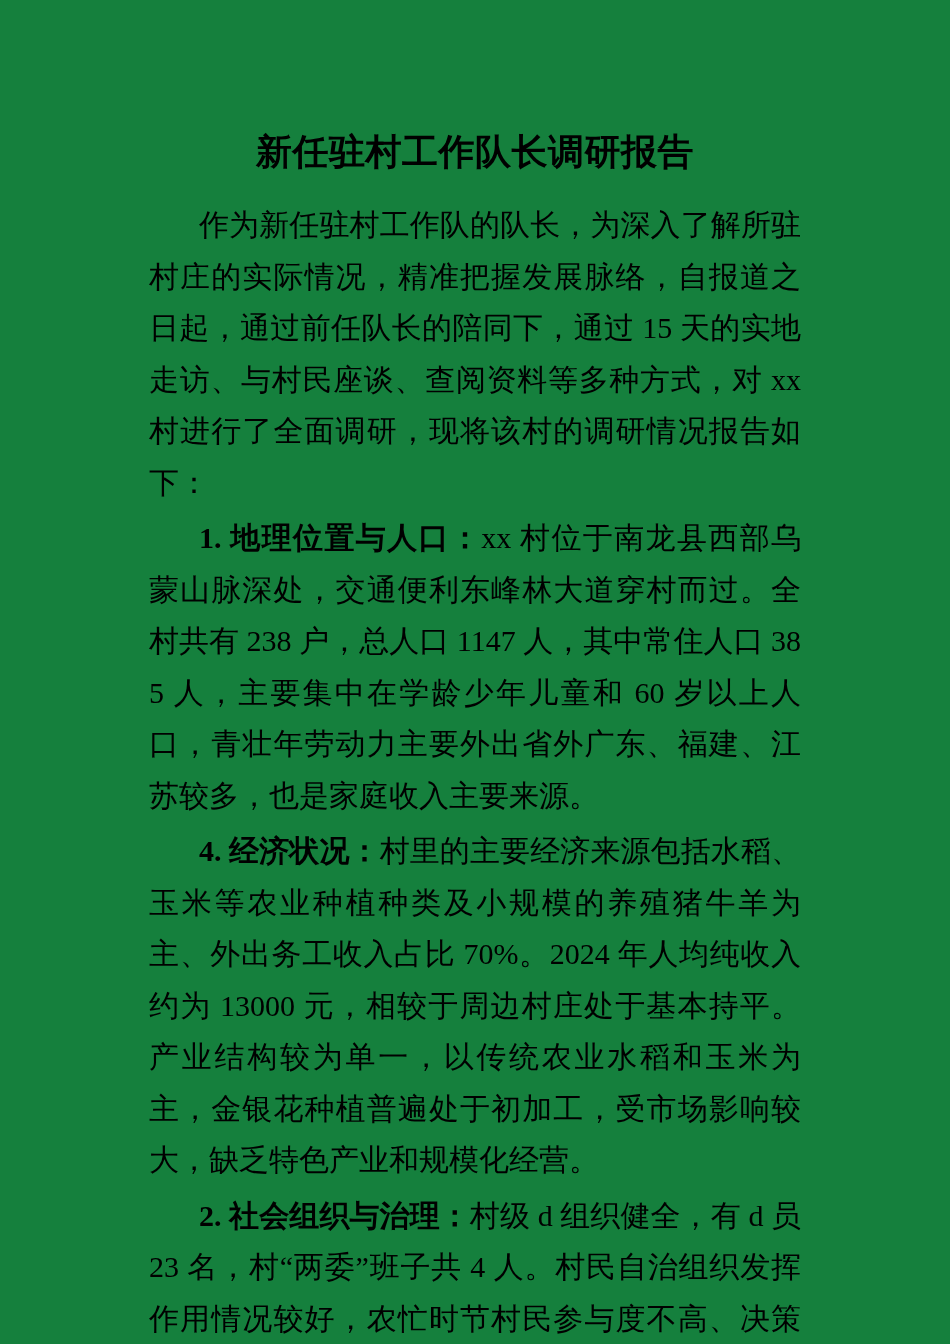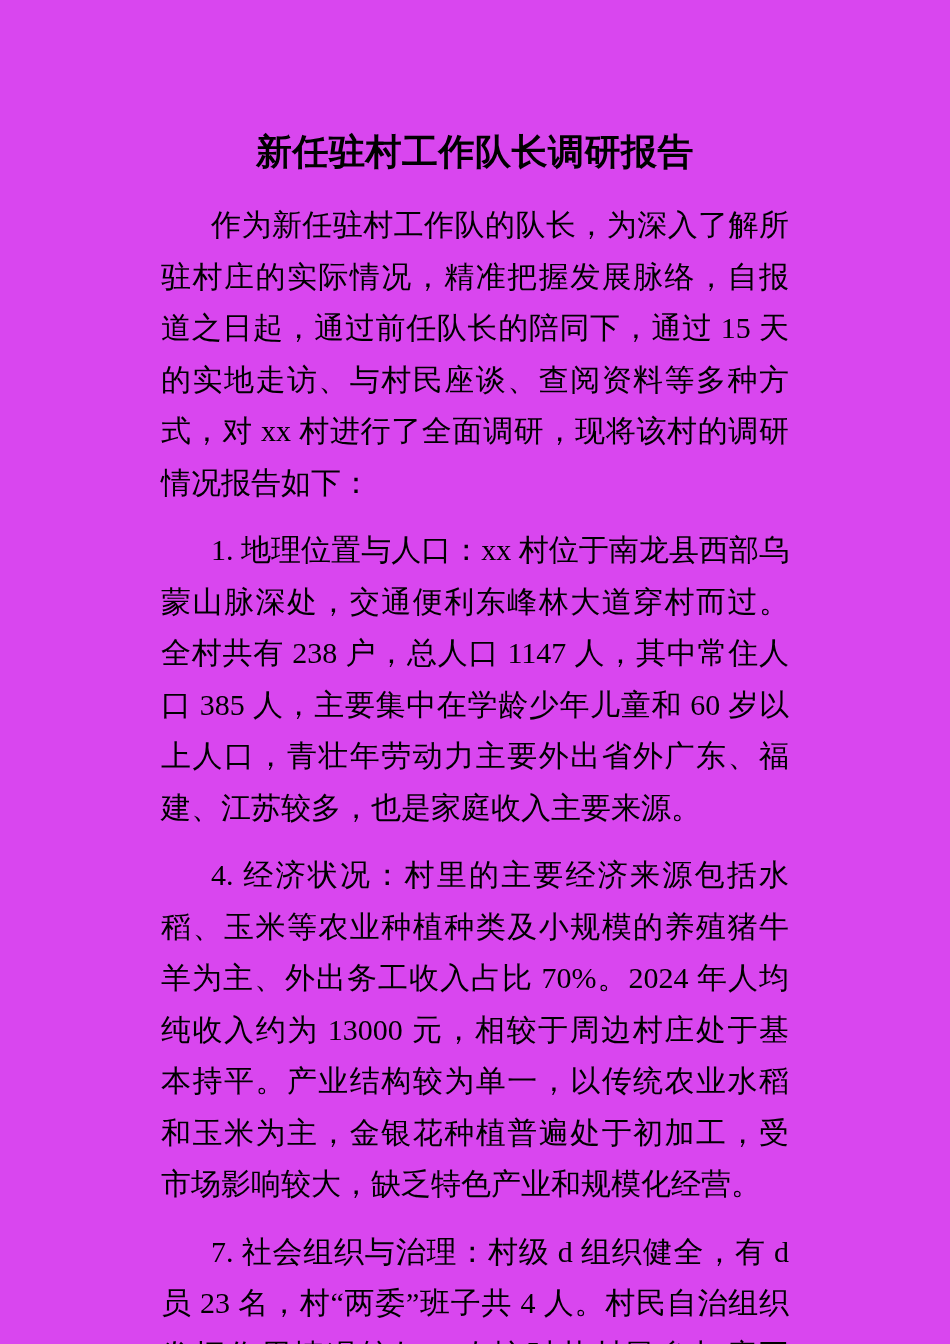--- a/index.html
+++ b/index.html
@@ -5,55 +5,55 @@
   html, body {
     margin: 0;
     padding: 0;
     background: #ffffff;
   }
   .page {
     position: relative;
     box-sizing: border-box;
     width: 950px;
     height: 1344px;
-    background: #d946ef;
+    background: #15803d;
     color: #000000;
     padding: 122px 145px 0 145px;
     font-family: "Liberation Serif", "DejaVu Serif", serif;
     overflow: hidden;
   }
   .doc-title {
     margin: 0 0 17px 0;
     font-size: 36px;
     font-weight: bold;
     line-height: 60px;
     text-align: center;
     letter-spacing: 0.5px;
     white-space: nowrap;
   }
   .doc-body p {
-    margin: 16px;
+    margin: 4px;
     font-size: 30px;
     line-height: 51.5px;
     text-align: justify;
     text-indent: 50px;
     word-break: break-all;
   }
   .doc-body p.heading {
     font-weight: bold;
     text-align: left;
   }
   .doc-body p .lead {
-    font-weight: normal;
+    font-weight: bold;
   }
 </style>
 </head>
 <body>
 
 <div class="page">
   <h1 class="doc-title">新任驻村工作队长调研报告</h1>
   <div class="doc-body">
       <p class="body-para"><span>作为新任驻村工作队的队长，为深入了解所驻村庄的实际情况，精准把握发展脉络，自报道之日起，通过前任队长的陪同下，通过 15 天的实地走访、与村民座谈、查阅资料等多种方式，对 xx 村进行了全面调研，现将该村的调研情况报告如下：</span></p>
       <p class="body-para"><span class="lead">1. 地理位置与人口：</span><span>xx 村位于南龙县西部乌蒙山脉深处，交通便利东峰林大道穿村而过。全村共有 238 户，总人口 1147 人，其中常住人口 385 人，主要集中在学龄少年儿童和 60 岁以上人口，青壮年劳动力主要外出省外广东、福建、江苏较多，也是家庭收入主要来源。</span></p>
       <p class="body-para"><span class="lead">4. 经济状况：</span><span>村里的主要经济来源包括水稻、玉米等农业种植种类及小规模的养殖猪牛羊为主、外出务工收入占比 70%。2024 年人均纯收入约为 13000 元，相较于周边村庄处于基本持平。产业结构较为单一，以传统农业水稻和玉米为主，金银花种植普遍处于初加工，受市场影响较大，缺乏特色产业和规模化经营。</span></p>
-      <p class="body-para"><span class="lead">7. 社会组织与治理：</span><span>村级 d 组织健全，有 d 员 23 名，村“两委”班子共 4 人。村民自治组织发挥作用情况较好，农忙时节村民参与度不高、决策机制不够民主。村里有社会组织合作社 1 个。</span></p>
+      <p class="body-para"><span class="lead">2. 社会组织与治理：</span><span>村级 d 组织健全，有 d 员 23 名，村“两委”班子共 4 人。村民自治组织发挥作用情况较好，农忙时节村民参与度不高、决策机制不够民主。村里有社会组织合作社 1 个。</span></p>
     </div>
 </div>
 
 </body></html>

